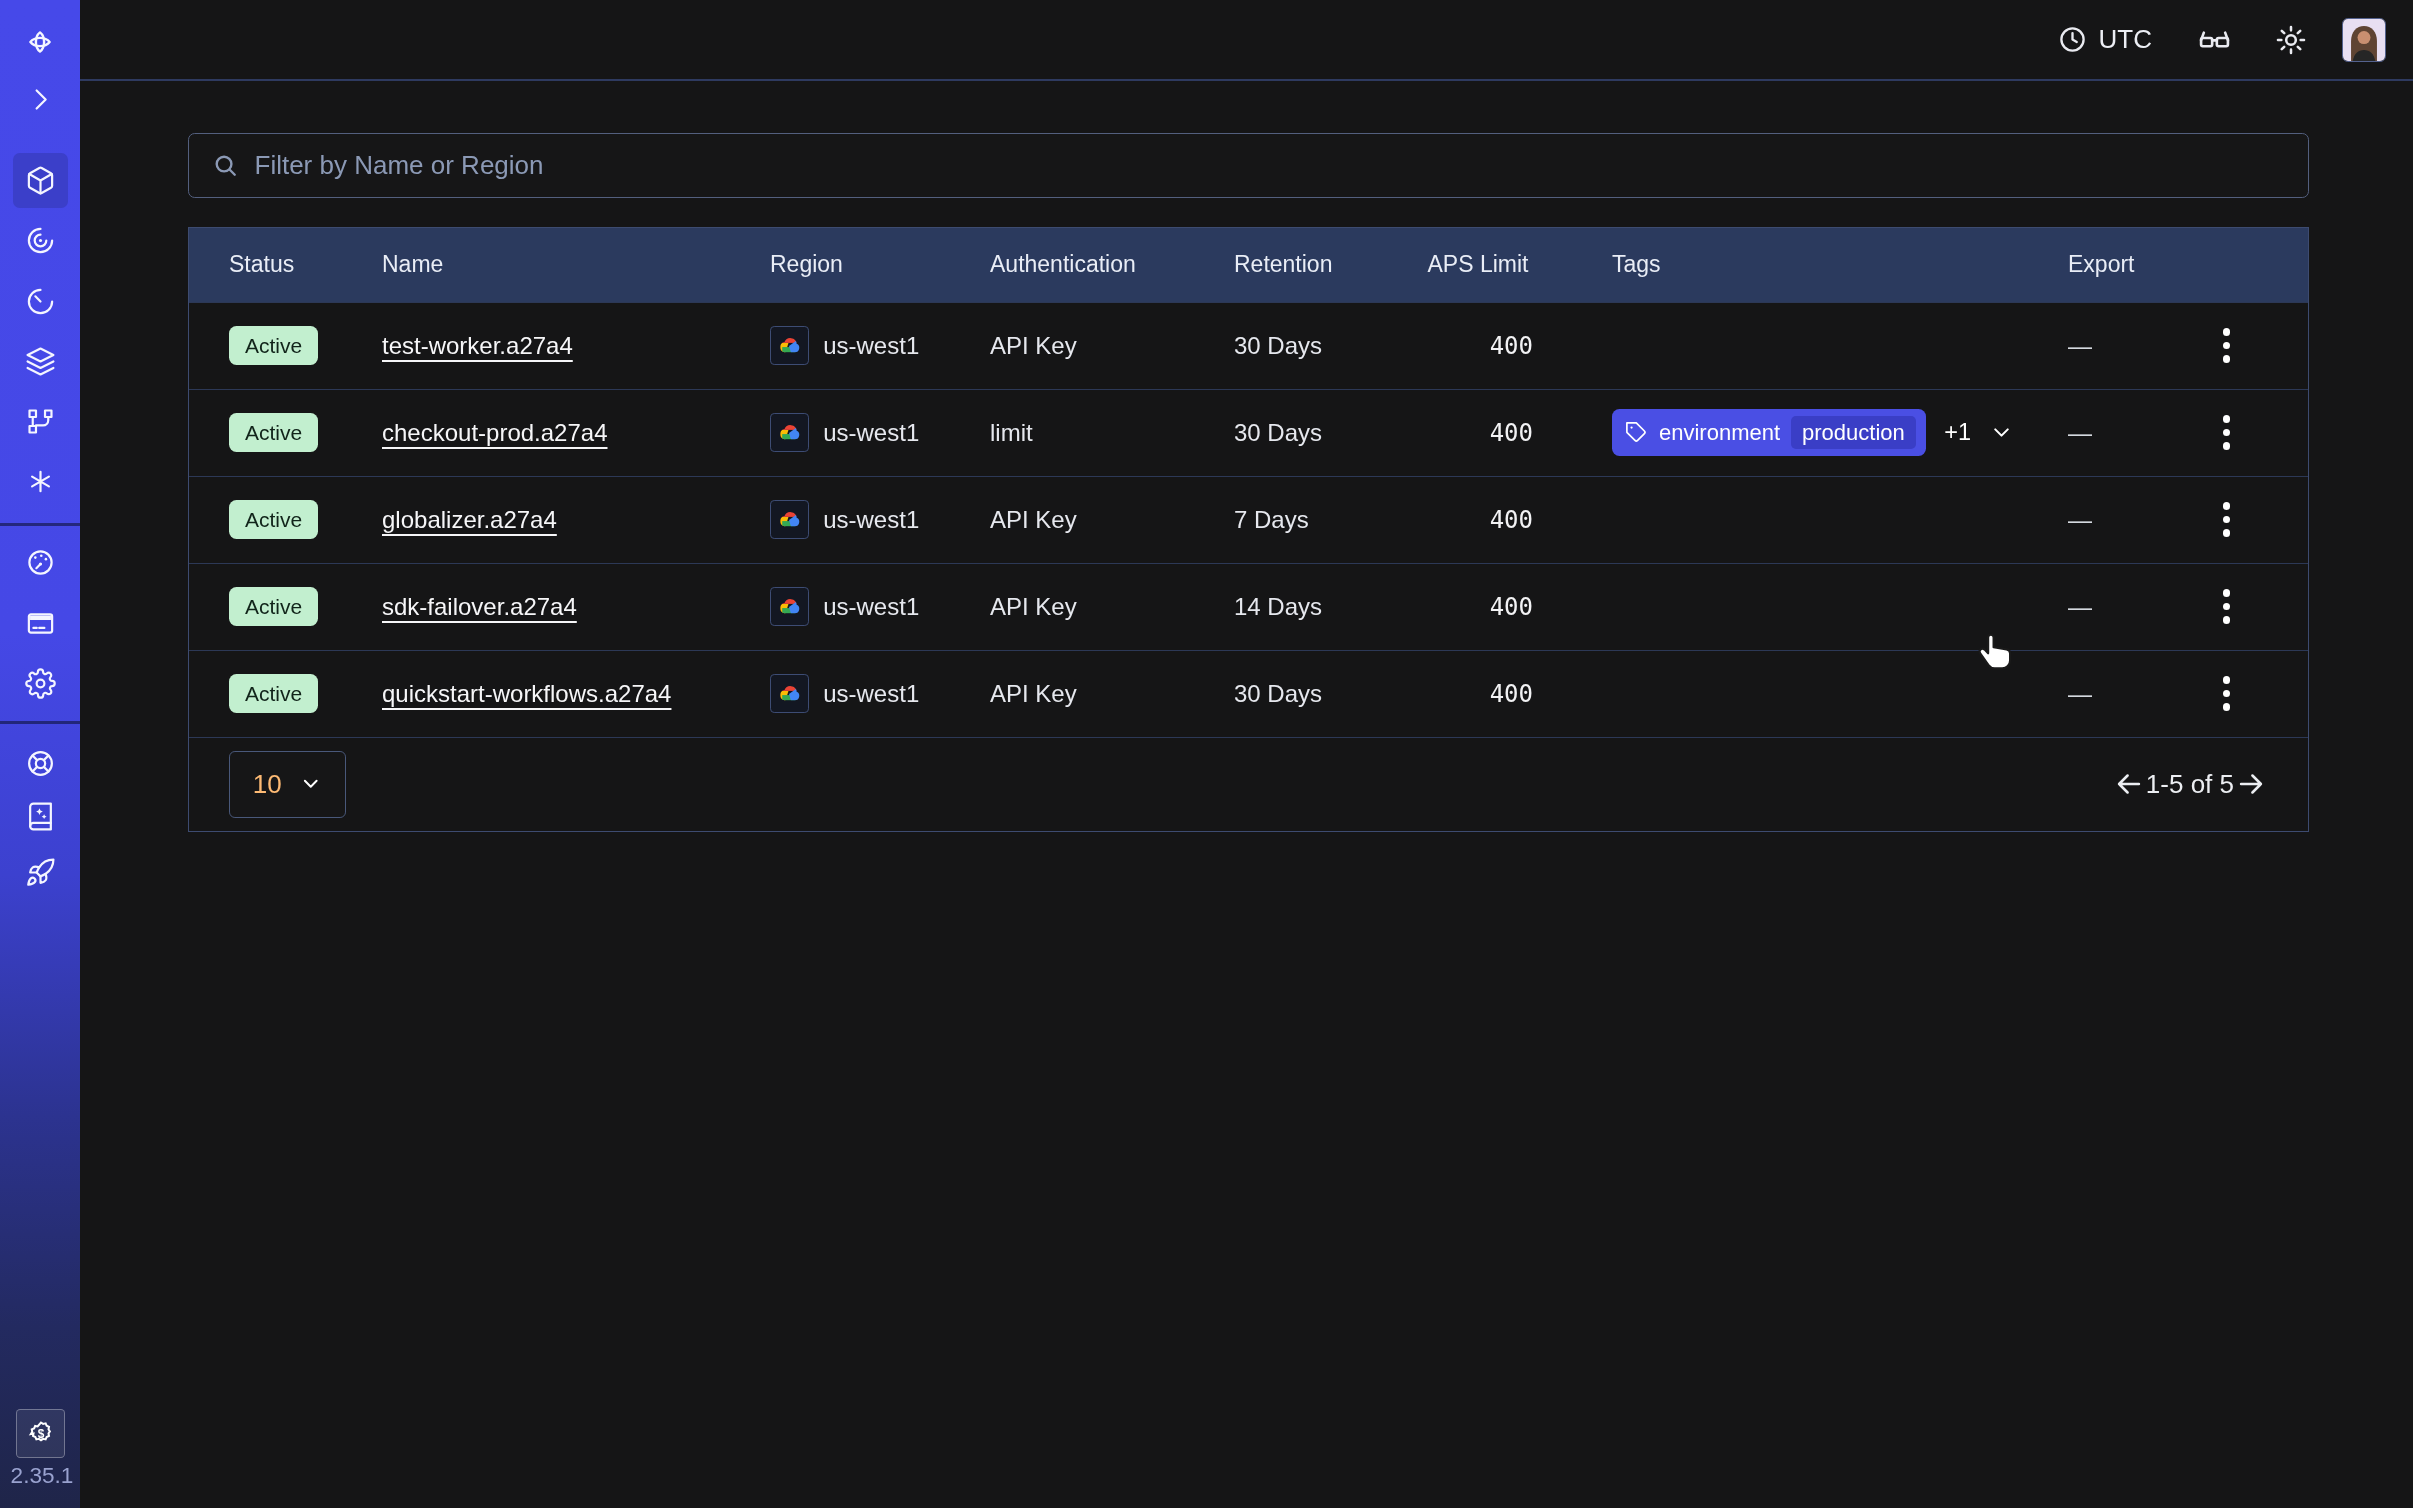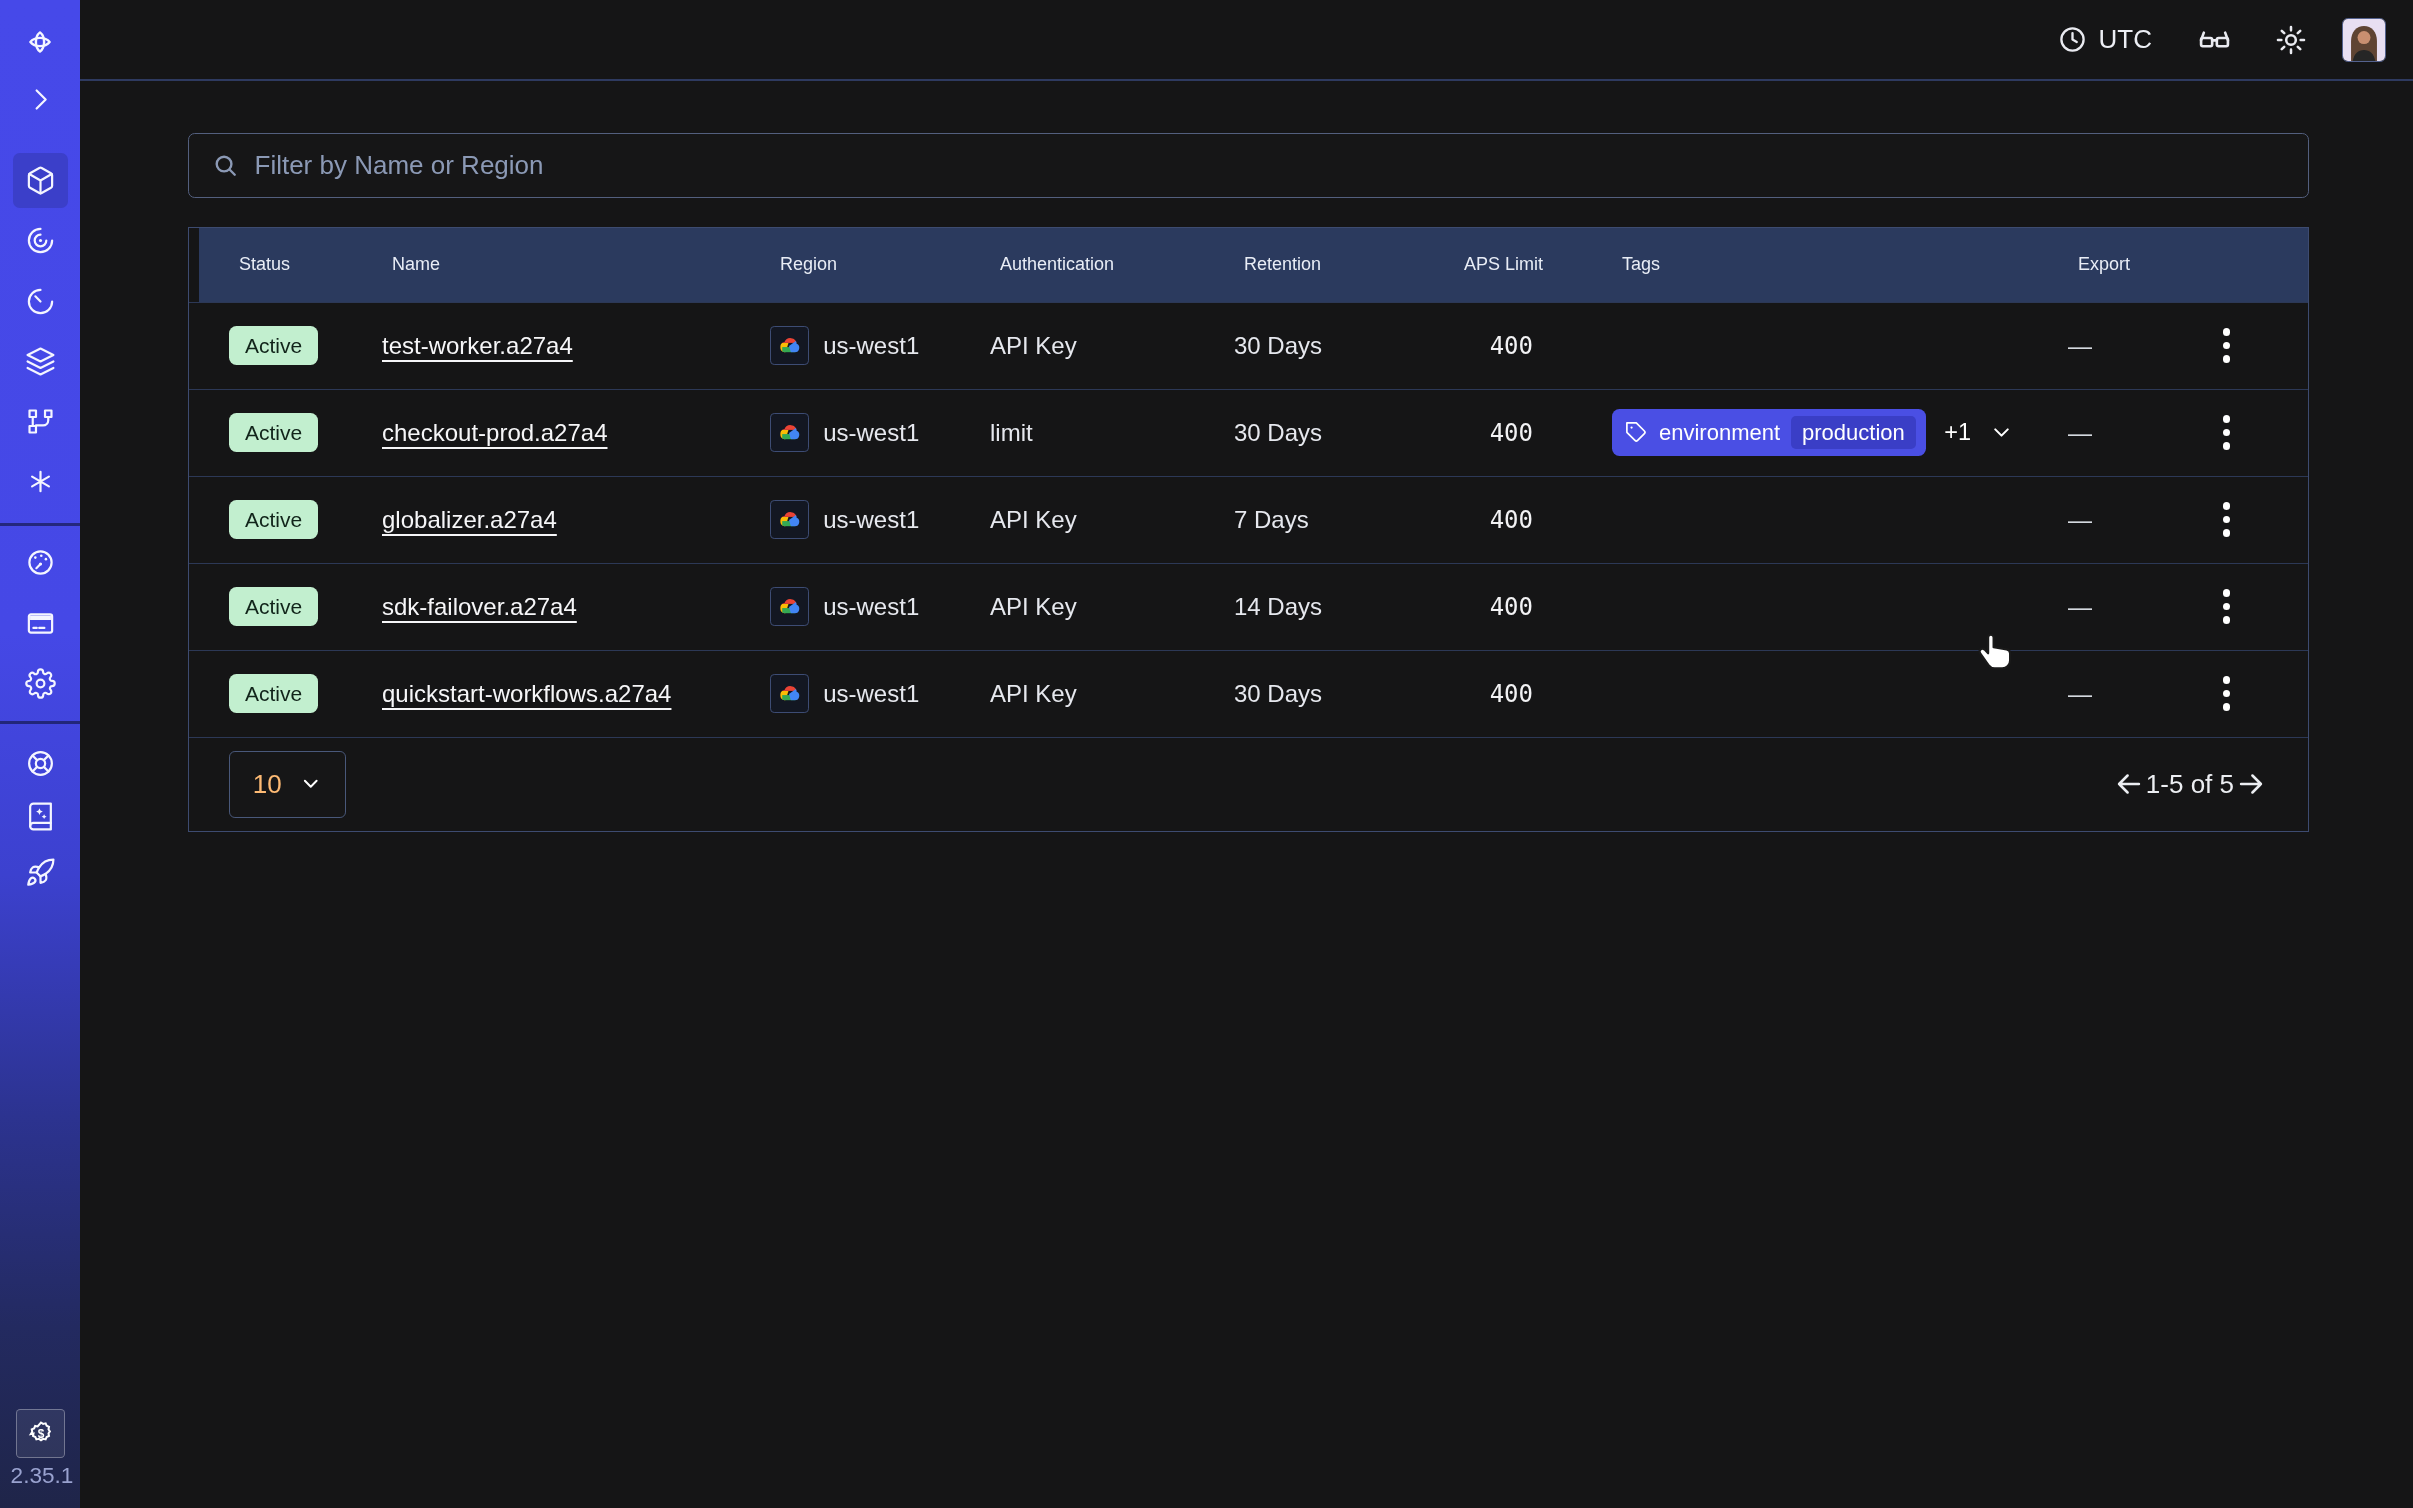--- a/index.html
+++ b/index.html
@@ -50,22 +50,22 @@
   .filter-wrap svg { width:28.5px; height:28.5px; stroke:#8b99b5; fill:none; stroke-width:2; stroke-linecap:round; }
   .filter-wrap input { flex:1; background:transparent; border:none; outline:none;
     font-family:inherit; font-size:26px; color:#e4e7ef; }
   .filter-wrap input::placeholder { color:#8b99b5; }
 
   
   .table { margin-top:28.5px; border:1.7px solid #3d4b70; background:#151516; }
   .thead, .tr, .tfoot-row { display:grid;
     grid-template-columns:153px 388px 220px 244px 189px 189px 456px 117px 1fr;
     align-items:center; padding:0 40px; }
-  .thead { height:74px; background:#2b3a5e; font-size:18px; font-weight:500; color:#e9edf6;margin-left:10px; }
-  .th-aps { text-align:right; padding-right:0; }
+  .thead { height:74px; background:#2b3a5e; font-size:23px; font-weight:500; color:#e9edf6; }
+  .th-aps { text-align:center; padding-right:0; }
   .tr { height:87px; border-top:1.7px solid #2c3856; font-size:24px; color:#e6e8ee; }
   .tr:first-of-type { border-top:none; }
   .status-badge { display:inline-block; background:#c2efcf; color:#11241a; font-size:21px;
     font-weight:500; padding:7.5px 16px; border-radius:7.5px; }
   .name-link { color:#f6f6f8; text-decoration:underline; text-underline-offset:5.9px;
     text-decoration-thickness:1.7px; cursor:pointer; }
   .td-region { display:flex; align-items:center; gap:14.2px; }
   .region-box { width:39px; height:39px; border:1.7px solid #3d4c74; border-radius:4.2px;
     background:#131722; display:flex; align-items:center; justify-content:center; }
   .region-box svg { width:25px; height:25px; display:block; }

